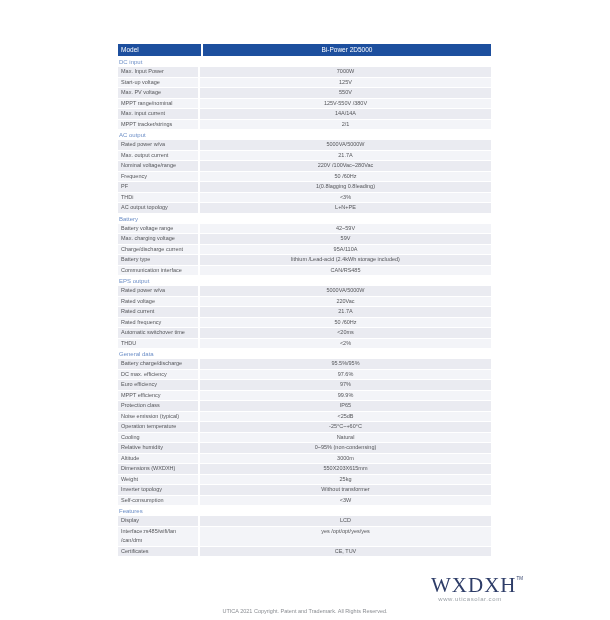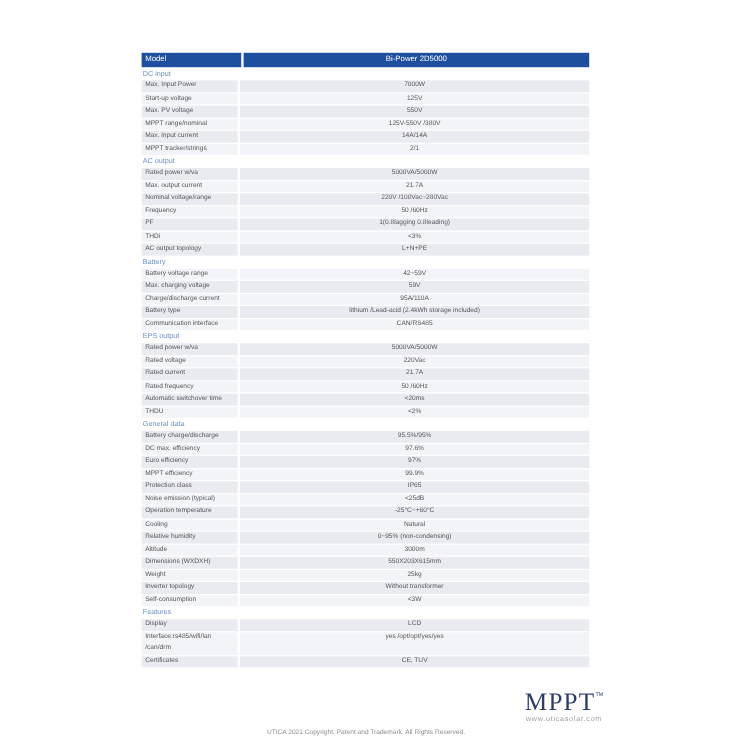--- a/index.html
+++ b/index.html
@@ -205,20 +205,20 @@
         </div>
         <div class="spec-row alt-a">
           <div class="cell label">Certificates</div>
           <div class="cell value">CE,  TUV</div>
         </div>
       </div>
   </div>
 
   <div id="logo">
     <div>
-      <span class="brand">MPPT</span><span class="tm">TM</span>
+      <span class="brand">WXDXH</span><span class="tm">TM</span>
     </div>
     <div class="site">www.uticasolar.com</div>
   </div>
 
   <div id="copyright">UTICA  2021 Copyright. Patent and Trademark. All Rights Reserved.</div>
 
 </div>
 
 </body></html>

